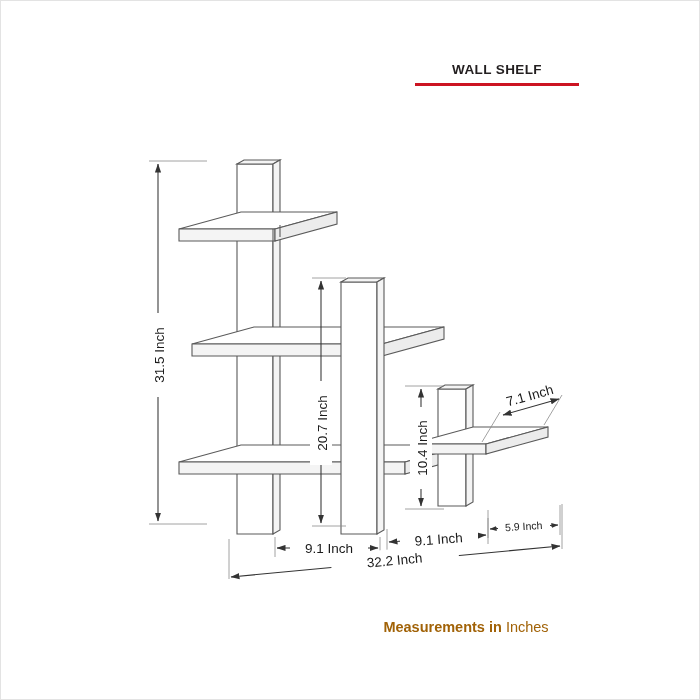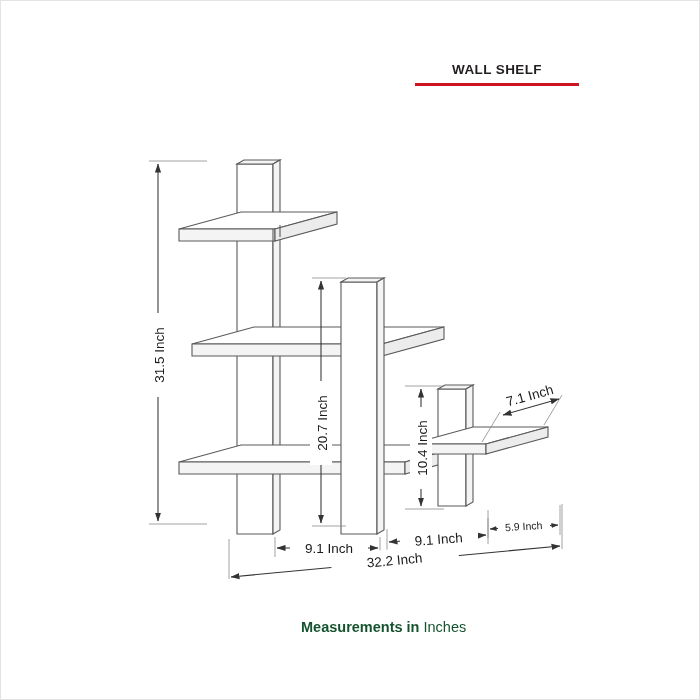--- a/index.html
+++ b/index.html
@@ -41,24 +41,24 @@
     height: 3px;
     background: #cc1422;
   }
 
   
   #caption {
     position: absolute;
     left: 300px;
     top: 618px;
     width: 330px;
-    text-align: left;
+    text-align: center;
     font-family: "Liberation Sans", sans-serif;
     font-size: 14.5px;
-    color: #14532d;
+    color: #a16207;
     white-space: nowrap;
   }
   #caption .cap-strong { font-weight: bold; }
   #caption .cap-plain  { font-weight: normal; }
 
   
   #drawing {
     position: absolute;
     left: 0;
     top: 0;

